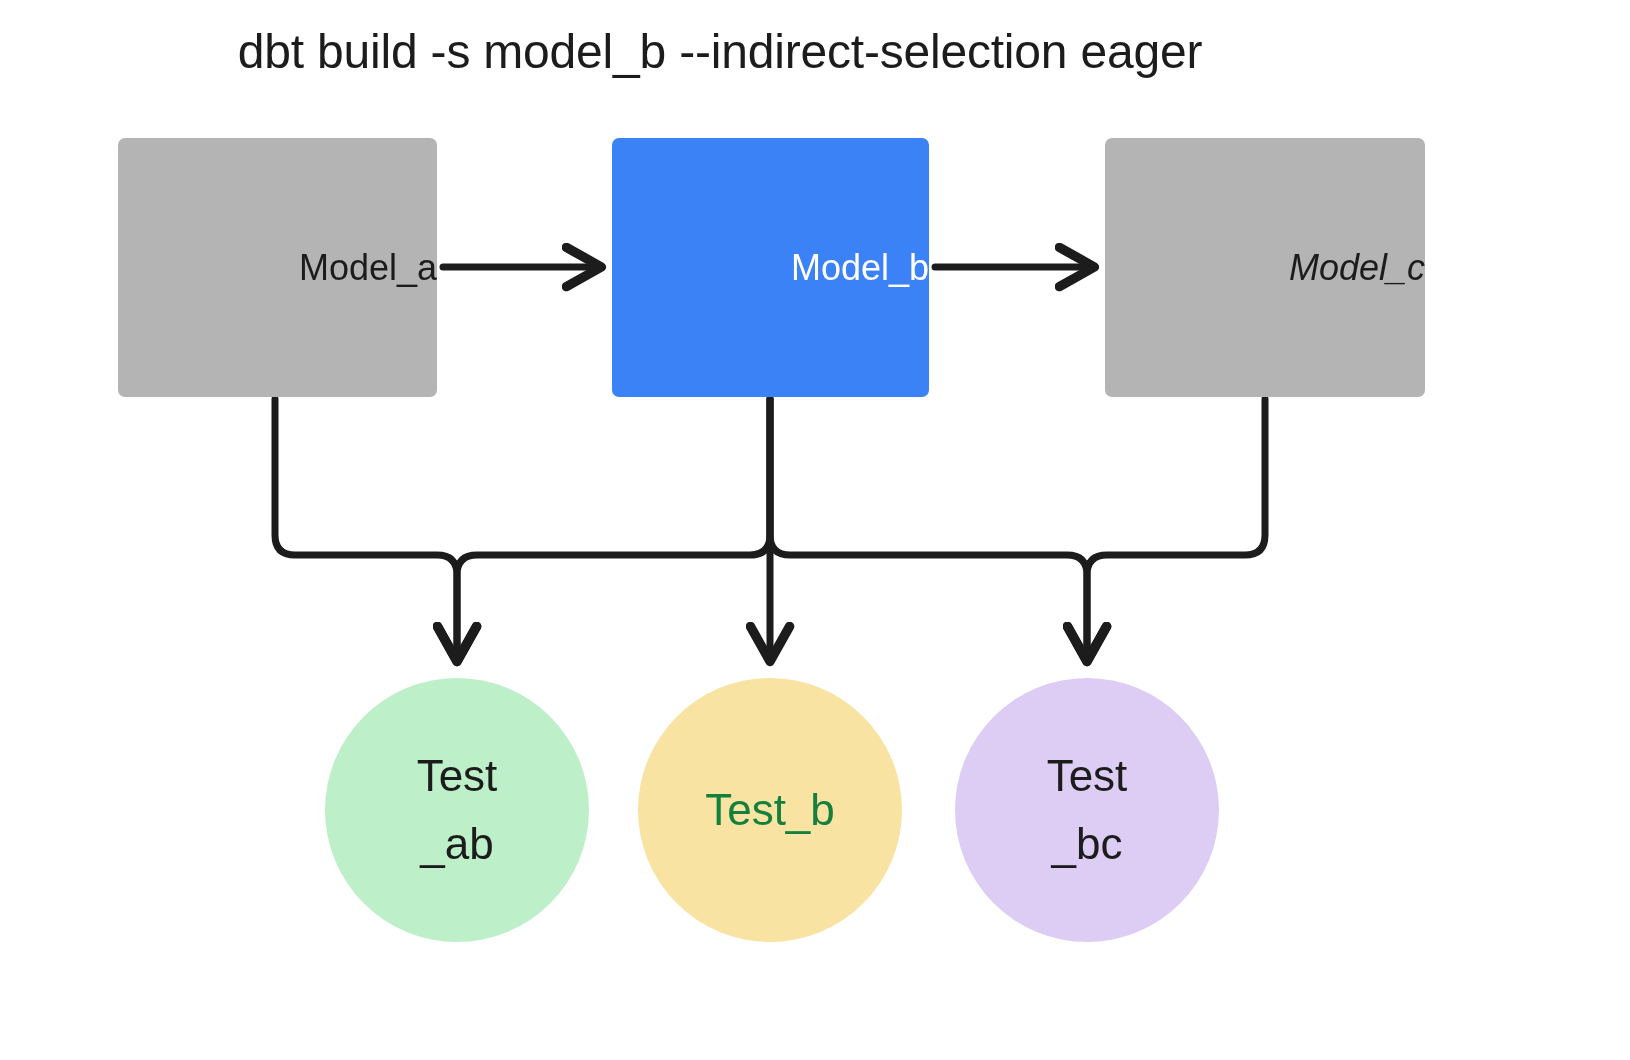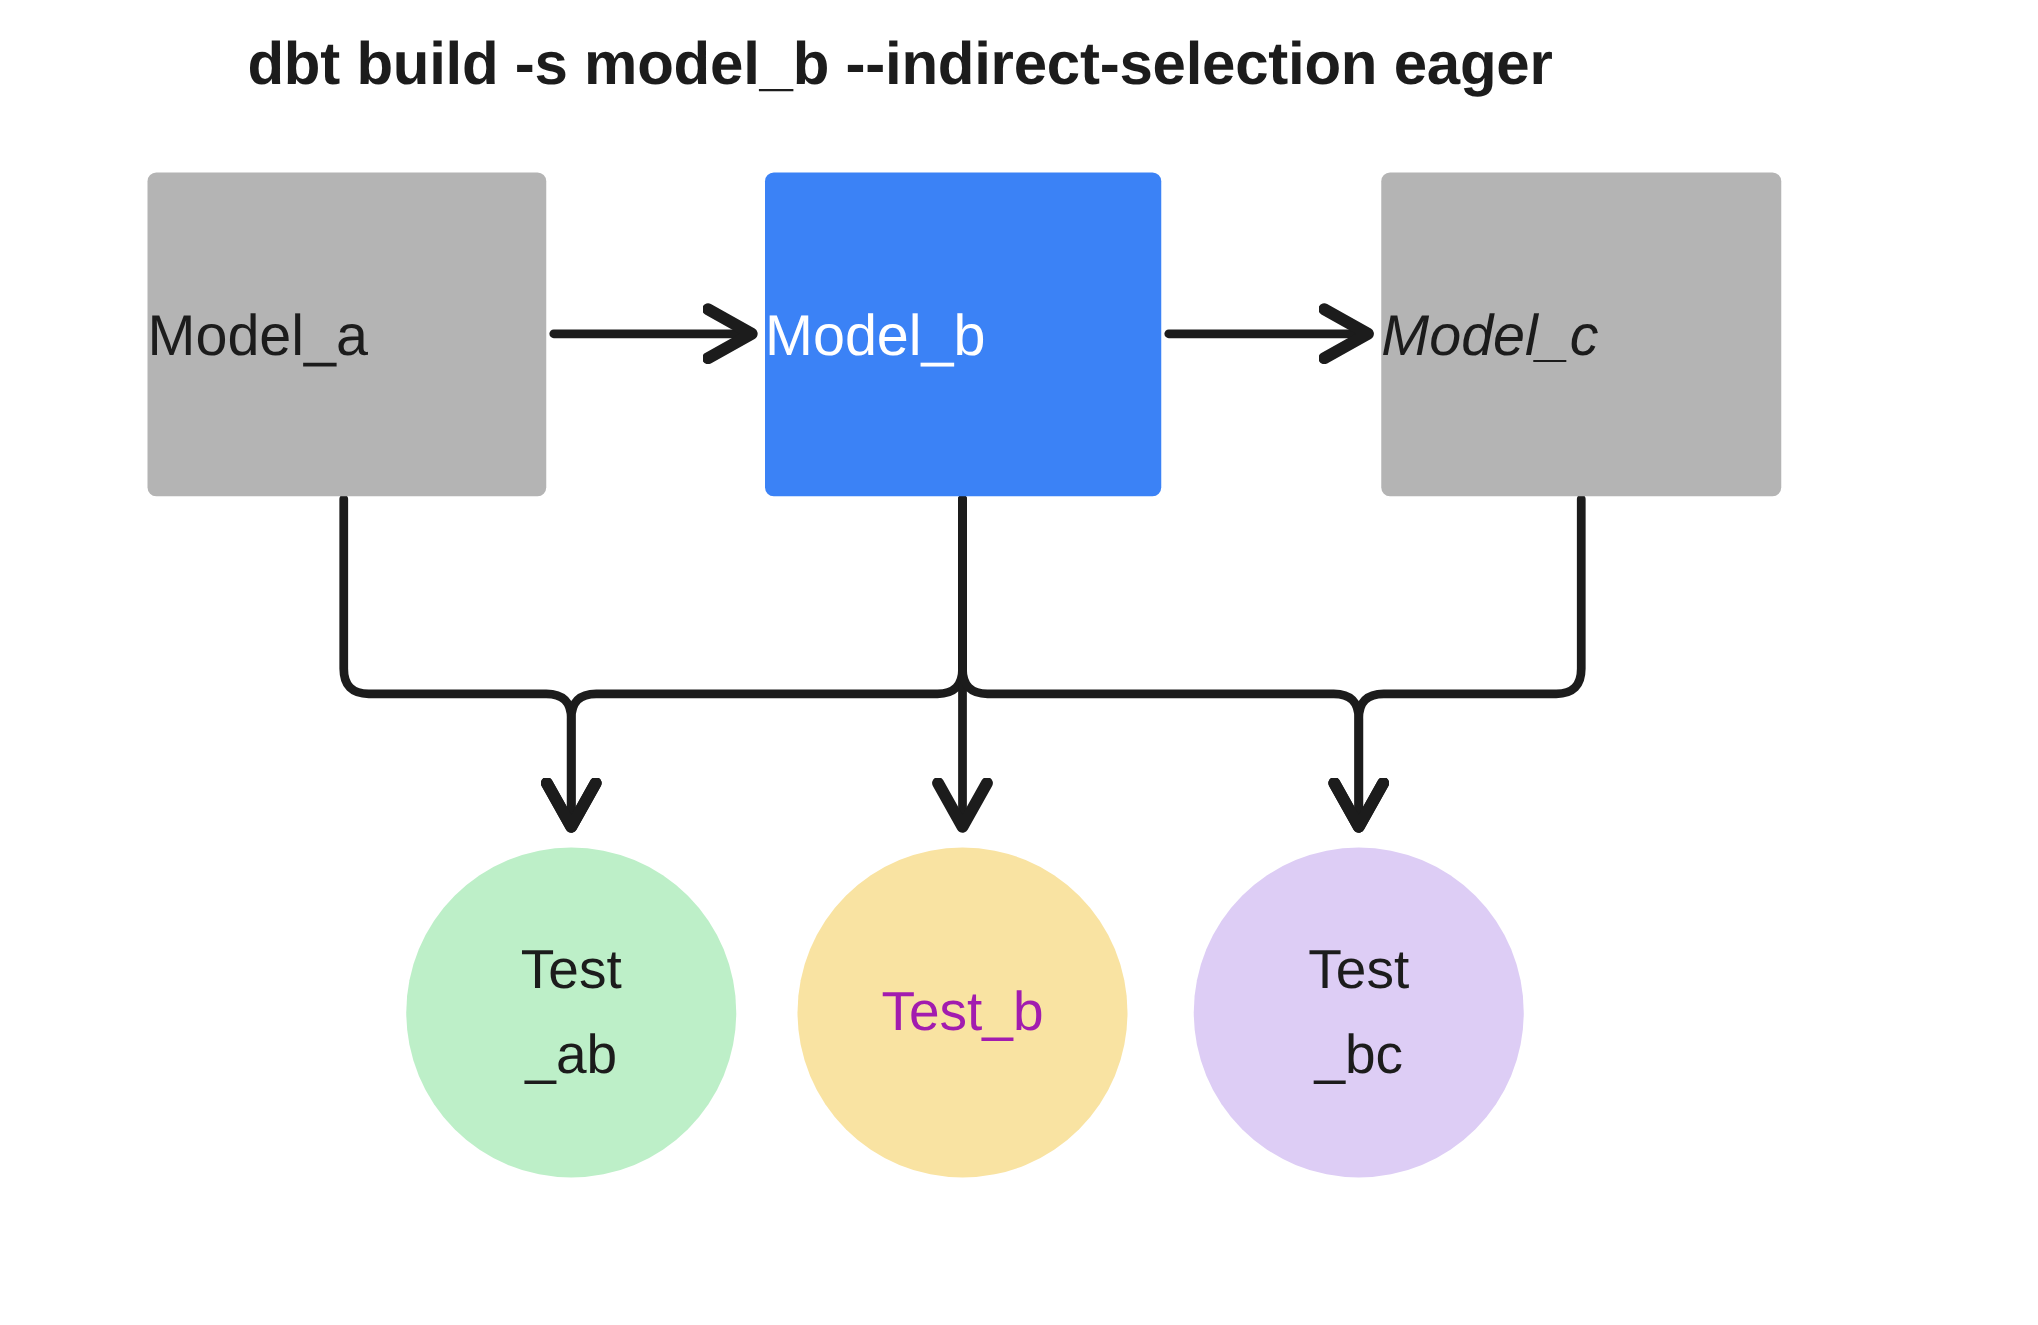--- a/index.html
+++ b/index.html
@@ -19,32 +19,32 @@
     height: 1060px;
     background: #ffffff;
   }
   #title {
     position: absolute;
     left: 0;
     top: 24px;
     width: 1440px;
     text-align: center;
     font-size: 48px;
-    font-weight: 700;
+    font-weight: 400;
     color: #1c1c1c;
     letter-spacing: -0.2px;
     white-space: nowrap;
   }
   .node-box {
     position: absolute;
     border-radius: 7px;
     display: flex;
     align-items: center;
-    justify-content: flex-start;
-    font-size: 46px;
+    justify-content: flex-end;
+    font-size: 36px;
     font-weight: 400;
     box-sizing: border-box;
   }
   .node-circle {
     position: absolute;
     border-radius: 50%;
     display: flex;
     flex-direction: column;
     align-items: center;
     justify-content: center;
@@ -113,21 +113,21 @@
 
   <div class="node-box" id="model-c" style="background:#b4b4b4;color:#1c1c1c;">
     <span>Model_c</span>
   </div>
 
   <div class="node-circle" id="test-ab" style="background:#bdefc8;color:#1c1c1c;">
     <span class="ln">Test</span>
     <span class="ln">_ab</span>
   </div>
 
-  <div class="node-circle" id="test-b" style="background:#f9e3a2;color:#a21caf;">
+  <div class="node-circle" id="test-b" style="background:#f9e3a2;color:#15803d;">
     <span class="ln">Test_b</span>
   </div>
 
   <div class="node-circle" id="test-bc" style="background:#ddcdf5;color:#1c1c1c;">
     <span class="ln">Test</span>
     <span class="ln">_bc</span>
   </div>
 
 </div>
 

